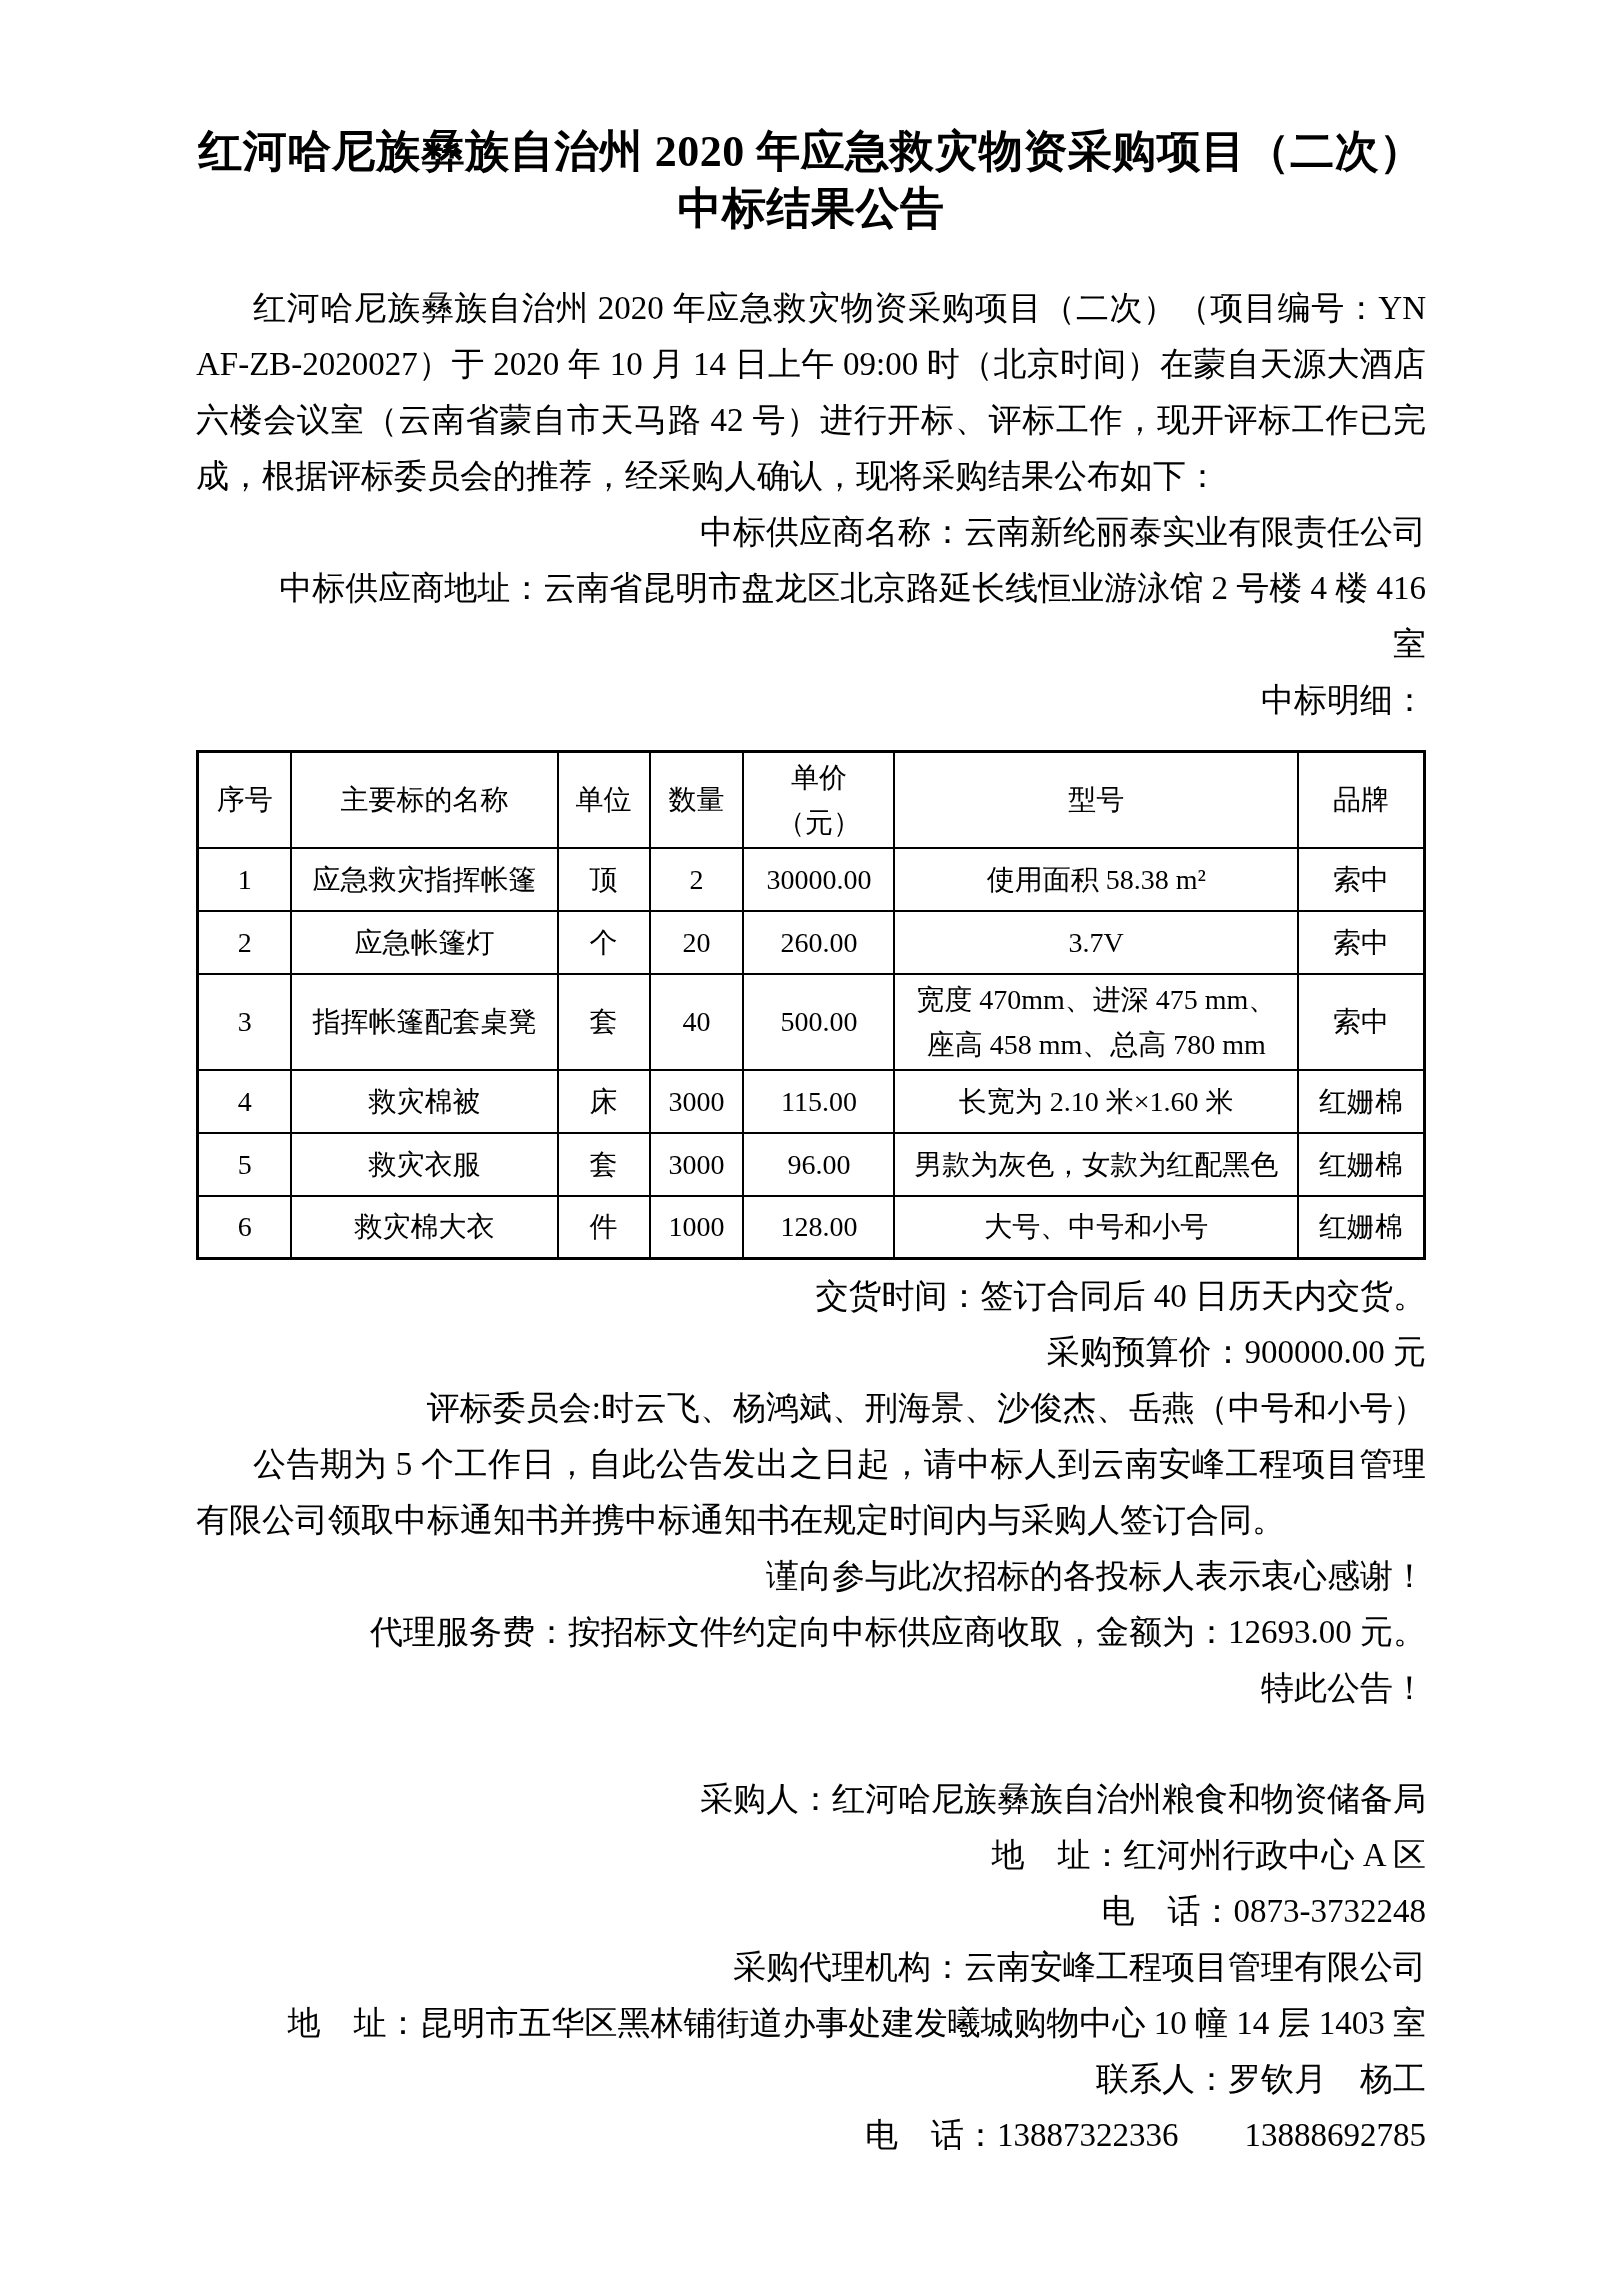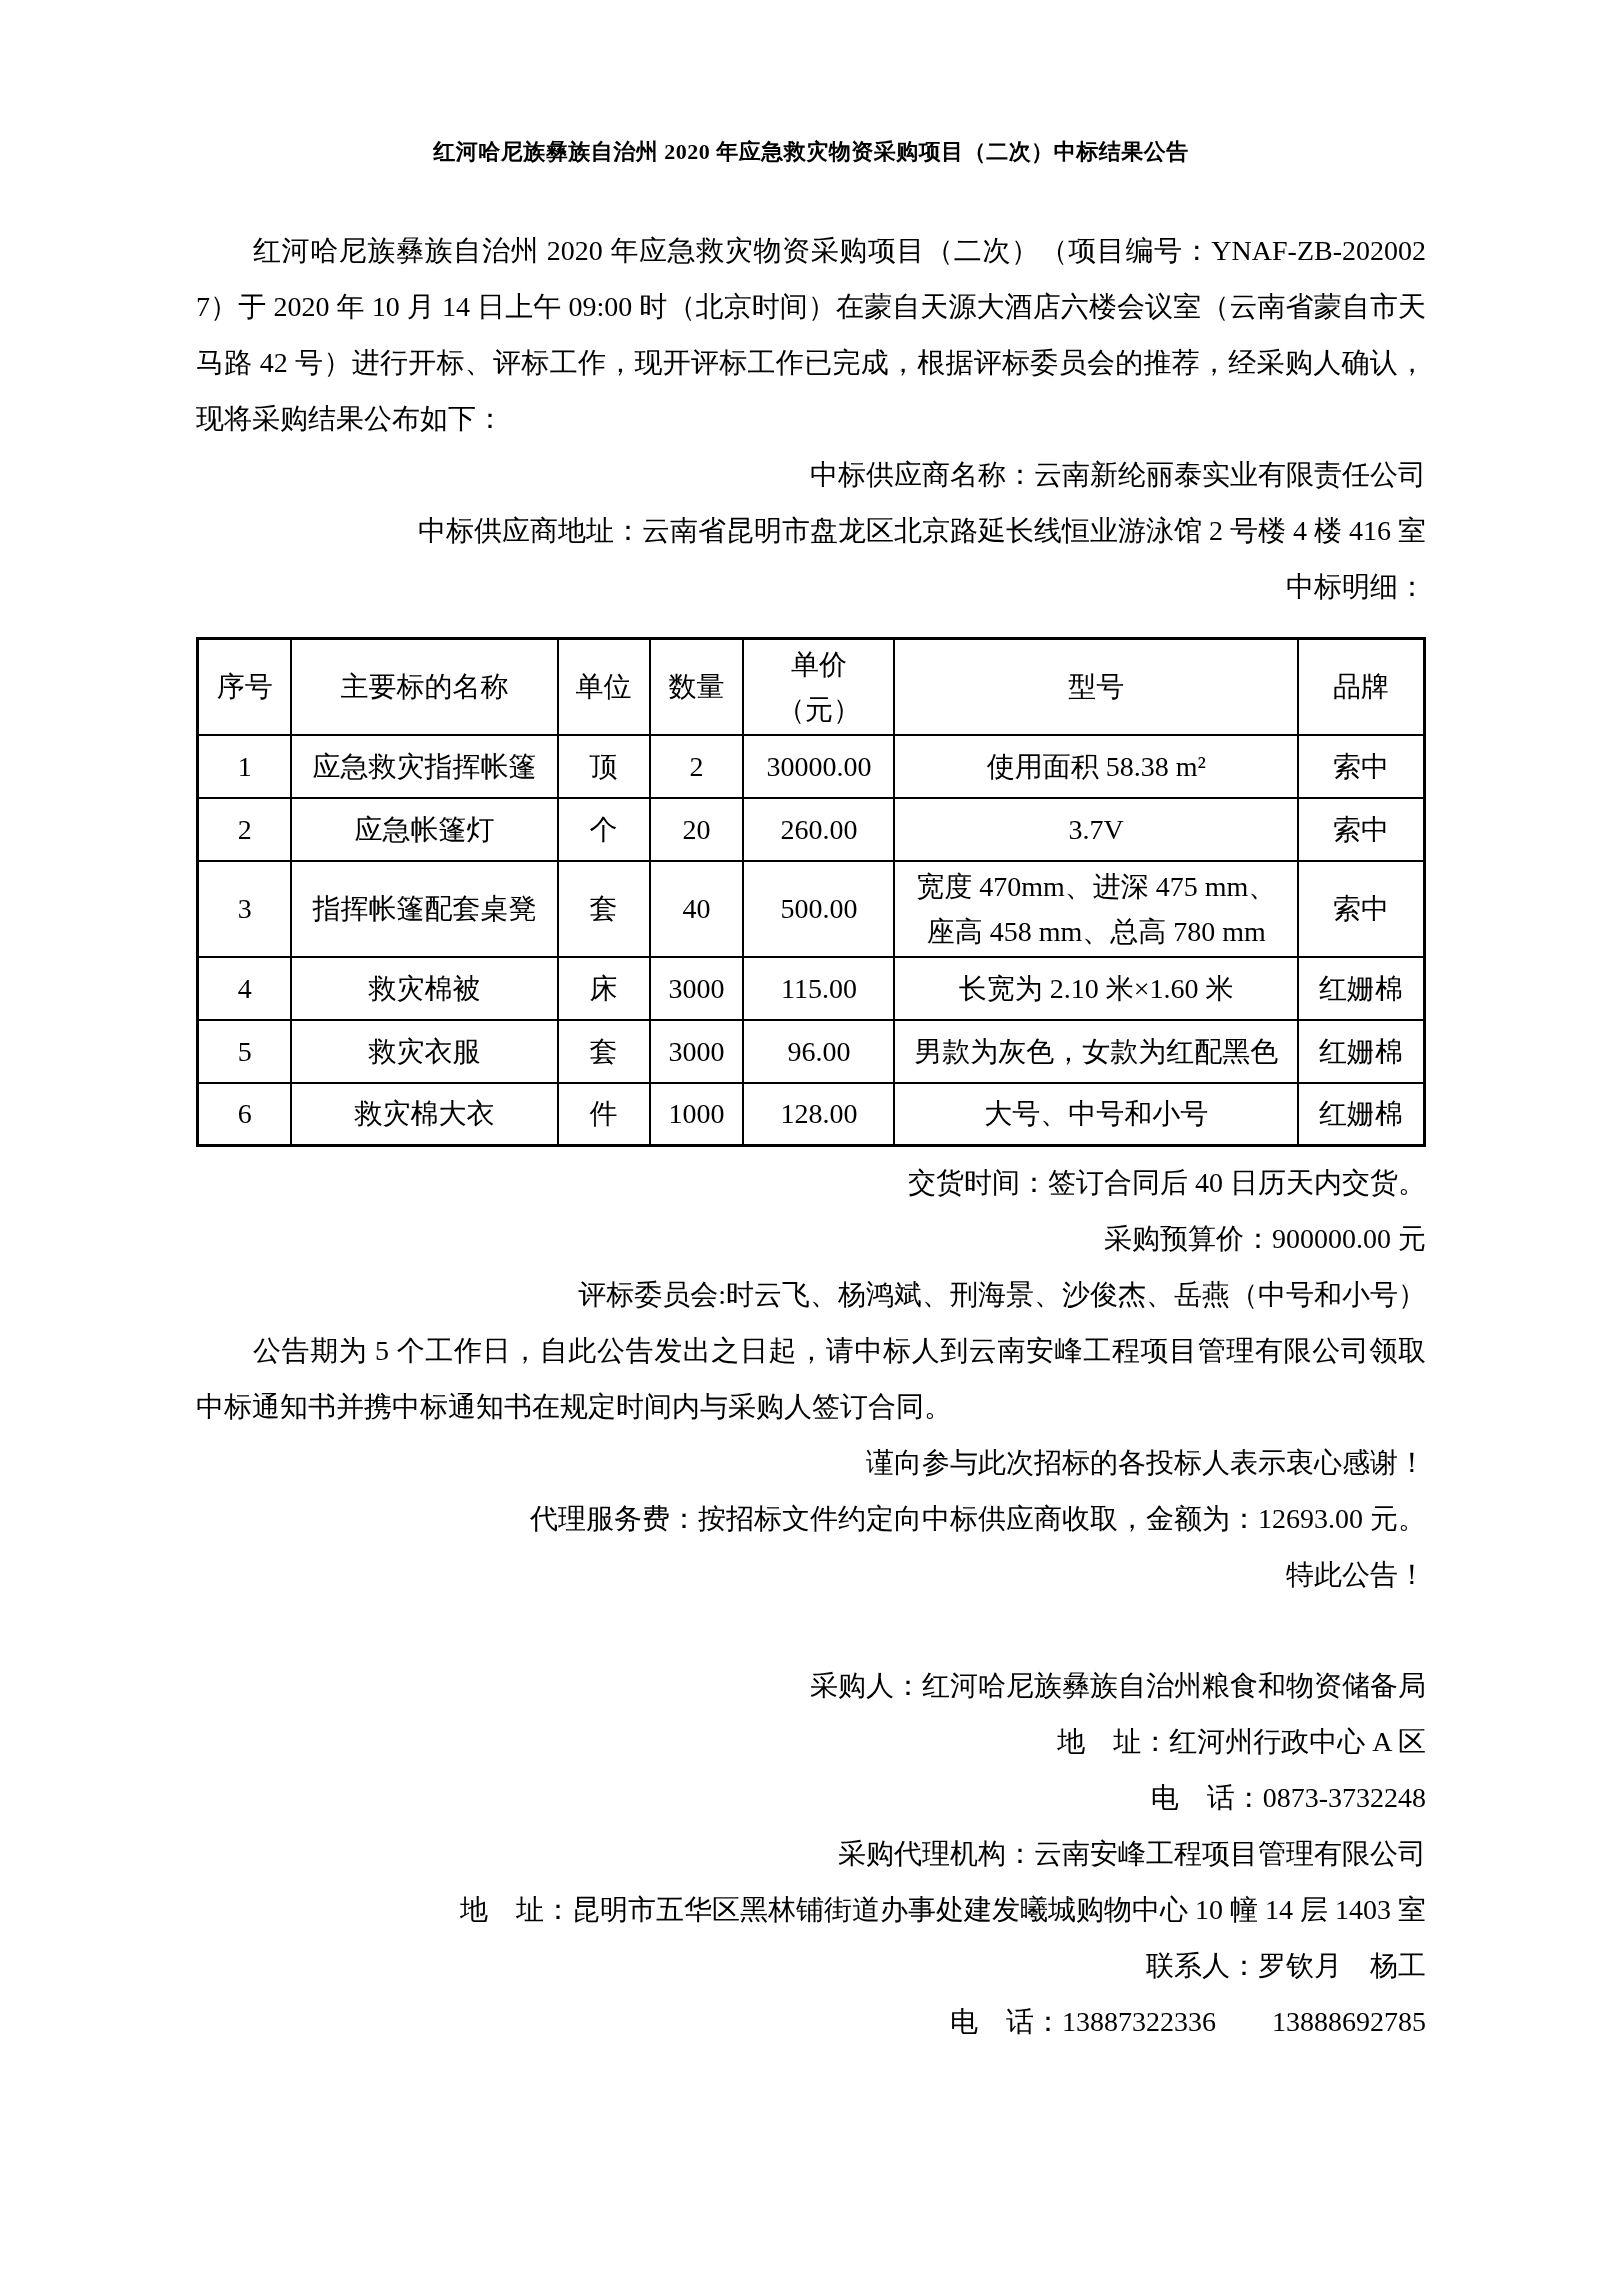--- a/index.html
+++ b/index.html
@@ -9,28 +9,28 @@
     height: 2293px;
     margin: 0 auto;
     background: #ffffff;
     color: #000000;
     font-family: "Liberation Serif", "DejaVu Serif", serif;
     box-sizing: border-box;
     padding: 123px 195px 0 196px;
     overflow: hidden;
   }
   h1.doc-title {
-    font-size: 22px;
+    font-size: 44px;
     font-weight: bold;
     text-align: center;
     line-height: 57px;
     margin: 0 0 43px 0;
     letter-spacing: 0.5px;
   }
-  p { font-size: 28px; line-height: 56px; margin: 0; }
+  p { font-size: 33px; line-height: 56px; margin: 0; }
   .para { text-align: justify; text-indent: 57px; }
   .breakall { word-break: break-all; }
   .line { text-indent: 57px; white-space: pre-wrap; text-align: right; }
   table.bid-table {
     width: 100%;
     border-collapse: collapse;
     table-layout: fixed;
     margin: 21.6px 0 7.8px 0;
     border: 3.9px solid #000;
   }

